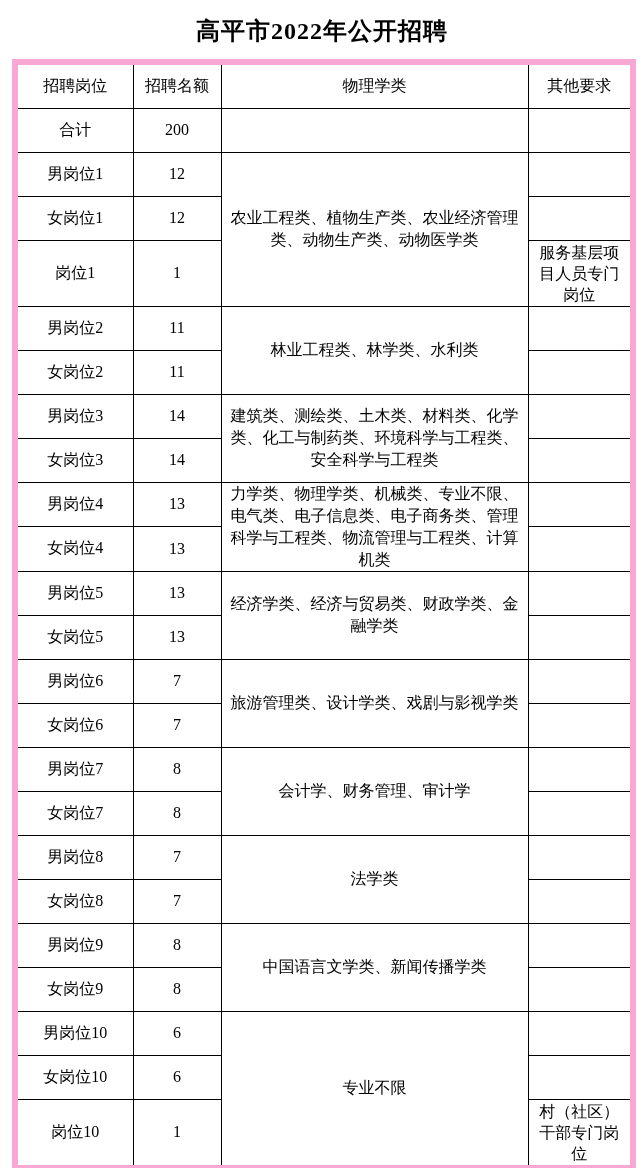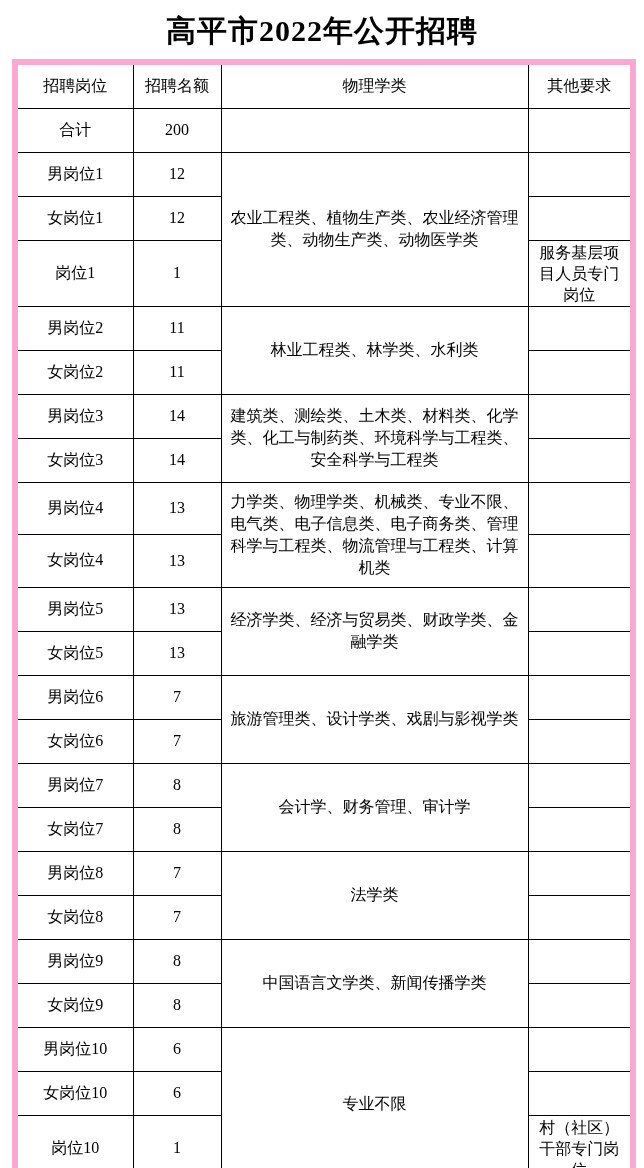--- a/index.html
+++ b/index.html
@@ -12,21 +12,21 @@
     background: #ffffff;
     color: #000000;
     font-family: "Liberation Serif", "DejaVu Serif", serif;
     overflow: hidden;
   }
   .title-block {
     margin-top: 12px;
     text-align: center;
   }
   .title-line {
-    font-size: 30px;
+    font-size: 24px;
     line-height: 38px;
     font-weight: bold;
     letter-spacing: 1px;
   }
   table.roster {
     border-collapse: collapse;
     table-layout: fixed;
     width: 618px;
     margin: 9px 0 0 12px;
     border: 6px solid #f9a8d4;
@@ -41,21 +41,21 @@
     vertical-align: middle;
     font-size: 16px;
     font-weight: normal;
     padding: 1px 2px;
     overflow: hidden;
   }
   thead tr { height: 46px; }
   tbody tr { height: 44px; }
   td.major-cell {
     line-height: 22px;
-    padding: 8px 8px;
+    padding: 0 8px;
   }
   td.other-cell {
     line-height: 21px;
     padding: 1px 4px;
   }
 </style>
 </head>
 <body>
 
 <div class="title-block">

